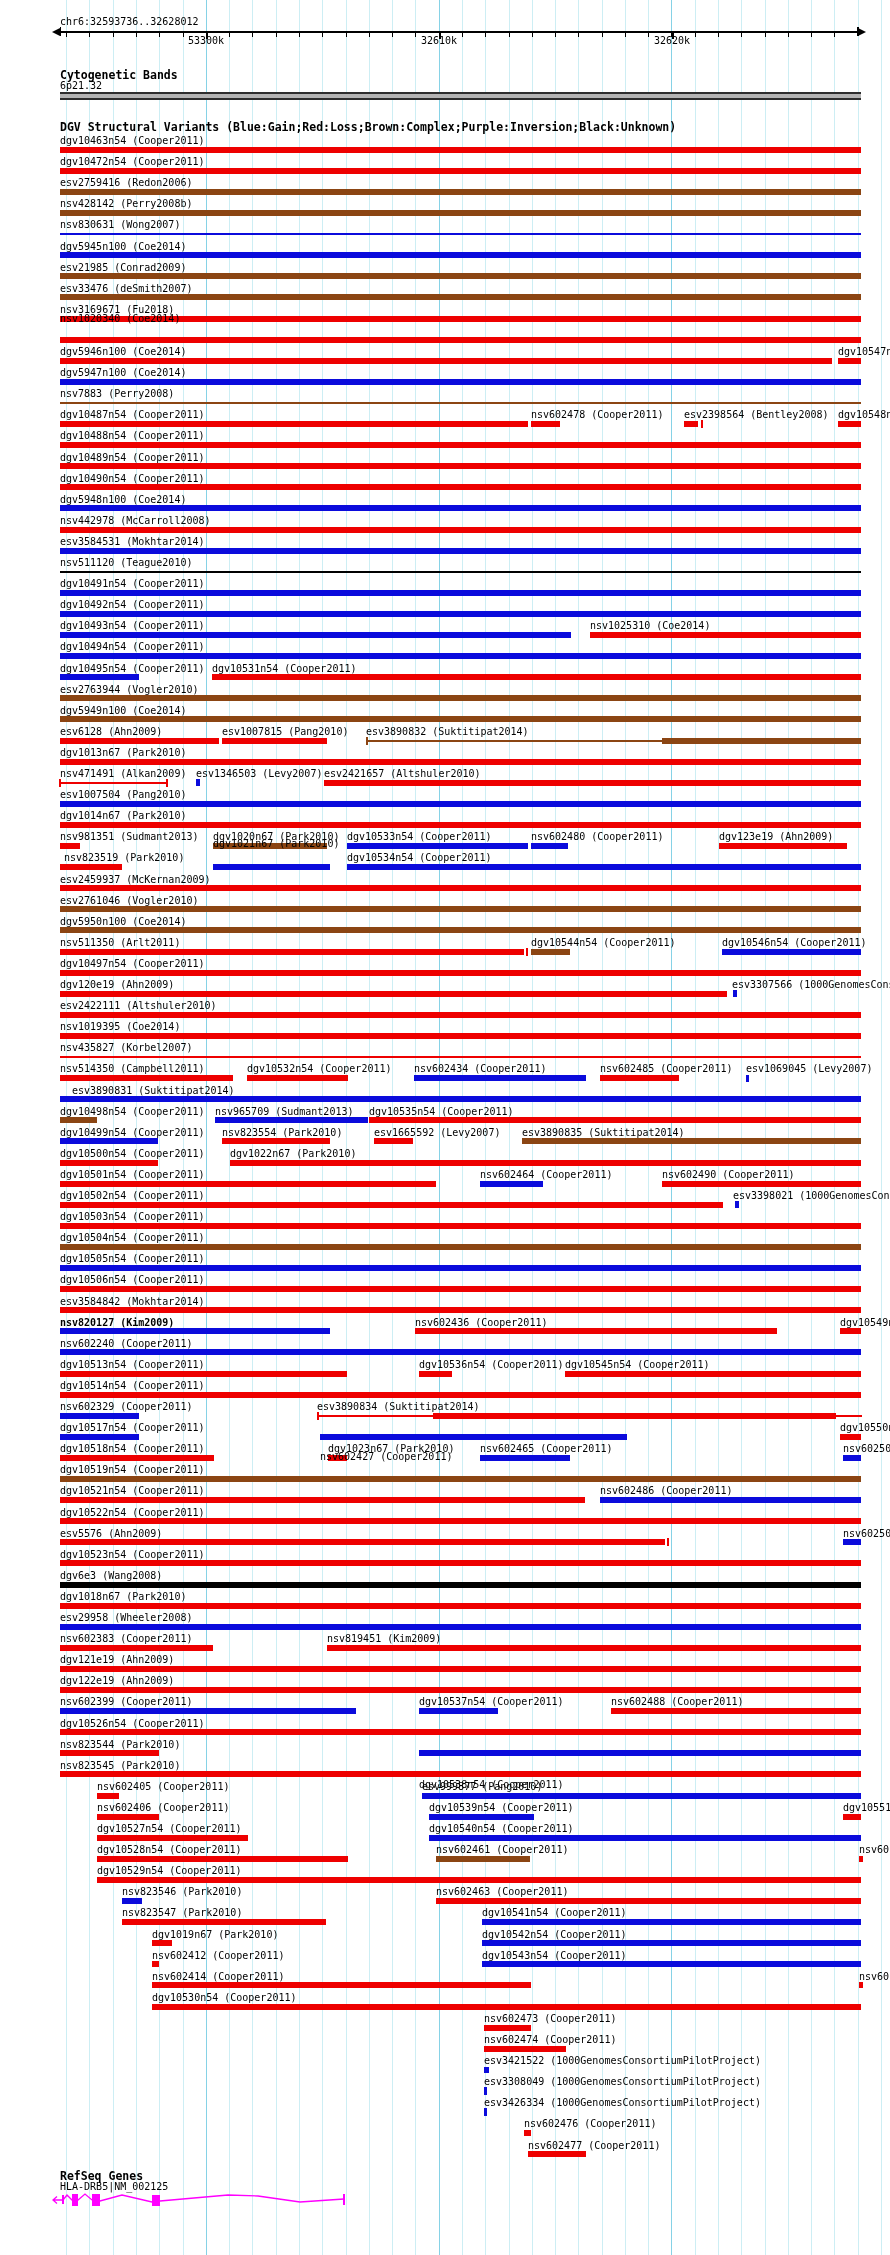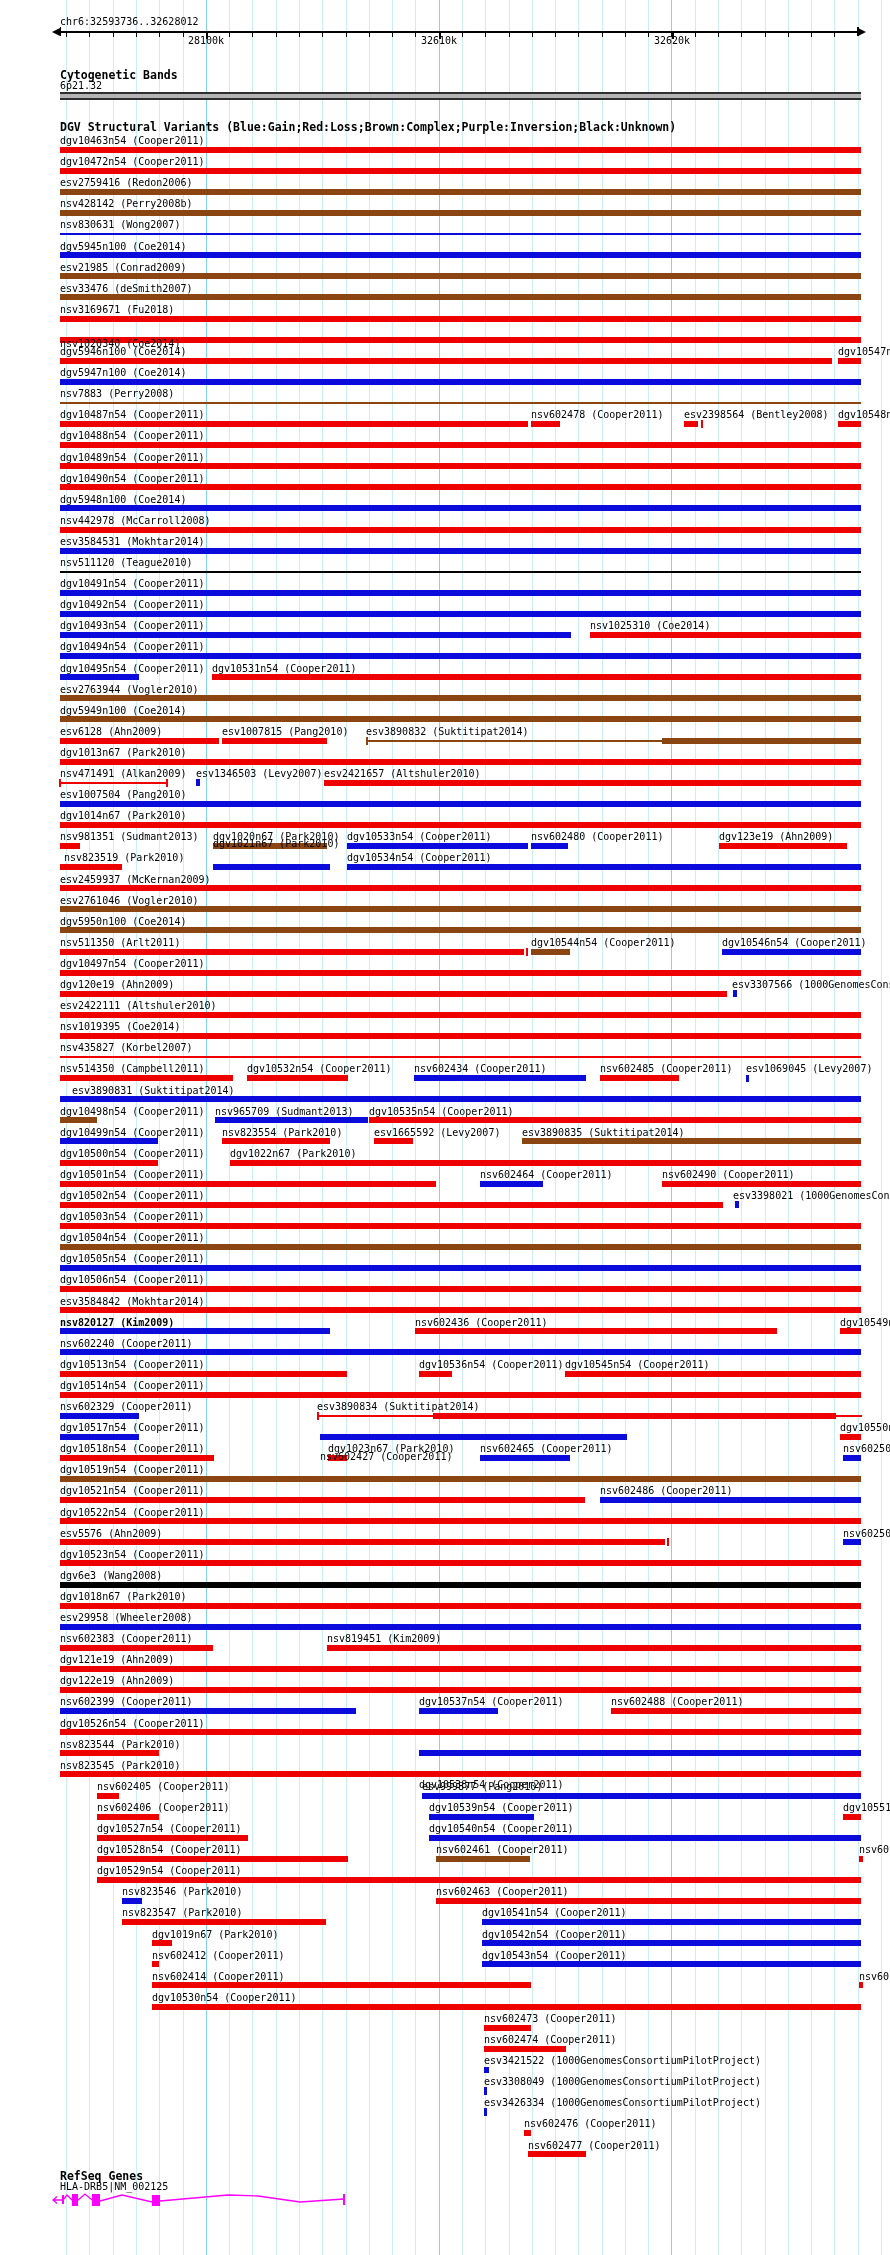--- a/index.html
+++ b/index.html
@@ -106,21 +106,21 @@
     <div class="tick" style="left: 648.2px; top: 32.5px; height: 4px;"></div>
     <div class="tick" style="left: 671.48px; top: 32.5px; height: 4px;"></div>
     <div class="tick" style="left: 694.76px; top: 32.5px; height: 4px;"></div>
     <div class="tick" style="left: 718.04px; top: 32.5px; height: 4px;"></div>
     <div class="tick" style="left: 741.32px; top: 32.5px; height: 4px;"></div>
     <div class="tick" style="left: 764.6px; top: 32.5px; height: 4px;"></div>
     <div class="tick" style="left: 787.88px; top: 32.5px; height: 4px;"></div>
     <div class="tick" style="left: 811.16px; top: 32.5px; height: 4px;"></div>
     <div class="tick" style="left: 834.44px; top: 32.5px; height: 4px;"></div>
     <div class="tick major" style="left: 206px; top: 32.5px; height: 6px;"></div>
-    <div class="ticklabel" style="left: 206px; top: 35.5px;">28100k</div>
+    <div class="ticklabel" style="left: 206px; top: 35.5px;">53300k</div>
     <div class="tick major" style="left: 439px; top: 32.5px; height: 6px;"></div>
     <div class="ticklabel" style="left: 439px; top: 35.5px;">32610k</div>
     <div class="tick major" style="left: 672px; top: 32.5px; height: 6px;"></div>
     <div class="ticklabel" style="left: 672px; top: 35.5px;">32620k</div>
     <div class="lbl" style="left: 60px; top: 136px;">dgv10463n54 (Cooper2011)</div>
     <div class="bar" style="left: 60px; top: 146.7px; width: 801px; height: 6px; background: rgb(238, 0, 0);"></div>
     <div class="lbl" style="left: 60px; top: 157.1px;">dgv10472n54 (Cooper2011)</div>
     <div class="bar" style="left: 60px; top: 167.8px; width: 801px; height: 6px; background: rgb(238, 0, 0);"></div>
     <div class="lbl" style="left: 60px; top: 178.2px;">esv2759416 (Redon2006)</div>
     <div class="bar" style="left: 60px; top: 188.9px; width: 801px; height: 6px; background: rgb(139, 69, 19);"></div>
@@ -129,21 +129,21 @@
     <div class="lbl" style="left: 60px; top: 220.4px;">nsv830631 (Wong2007)</div>
     <div class="bar" style="left: 60px; top: 233.1px; width: 801px; height: 2px; background: rgb(11, 11, 220);"></div>
     <div class="lbl" style="left: 60px; top: 241.5px;">dgv5945n100 (Coe2014)</div>
     <div class="bar" style="left: 60px; top: 252.2px; width: 801px; height: 6px; background: rgb(11, 11, 220);"></div>
     <div class="lbl" style="left: 60px; top: 262.6px;">esv21985 (Conrad2009)</div>
     <div class="bar" style="left: 60px; top: 273.3px; width: 801px; height: 6px; background: rgb(139, 69, 19);"></div>
     <div class="lbl" style="left: 60px; top: 283.7px;">esv33476 (deSmith2007)</div>
     <div class="bar" style="left: 60px; top: 294.4px; width: 801px; height: 6px; background: rgb(139, 69, 19);"></div>
     <div class="lbl" style="left: 60px; top: 304.8px;">nsv3169671 (Fu2018)</div>
     <div class="bar" style="left: 60px; top: 315.5px; width: 801px; height: 6px; background: rgb(238, 0, 0);"></div>
-    <div class="lbl" style="left: 60px; top: 339px;">nsv1020340 (Coe2014)</div>
+    <div class="lbl" style="left: 60px; top: 314px;">nsv1020340 (Coe2014)</div>
     <div class="bar" style="left: 60px; top: 336.6px; width: 801px; height: 6px; background: rgb(238, 0, 0);"></div>
     <div class="lbl" style="left: 60px; top: 347px;">dgv5946n100 (Coe2014)</div>
     <div class="bar" style="left: 60px; top: 357.7px; width: 772px; height: 6px; background: rgb(238, 0, 0);"></div>
     <div class="lbl" style="left: 838px; top: 347px;">dgv10547n</div>
     <div class="bar" style="left: 838px; top: 357.7px; width: 23px; height: 6px; background: rgb(238, 0, 0);"></div>
     <div class="lbl" style="left: 60px; top: 368.1px;">dgv5947n100 (Coe2014)</div>
     <div class="bar" style="left: 60px; top: 378.8px; width: 801px; height: 6px; background: rgb(11, 11, 220);"></div>
     <div class="lbl" style="left: 60px; top: 389.2px;">nsv7883 (Perry2008)</div>
     <div class="bar" style="left: 60px; top: 401.9px; width: 801px; height: 2px; background: rgb(139, 69, 19);"></div>
     <div class="lbl" style="left: 60px; top: 410.3px;">dgv10487n54 (Cooper2011)</div>

